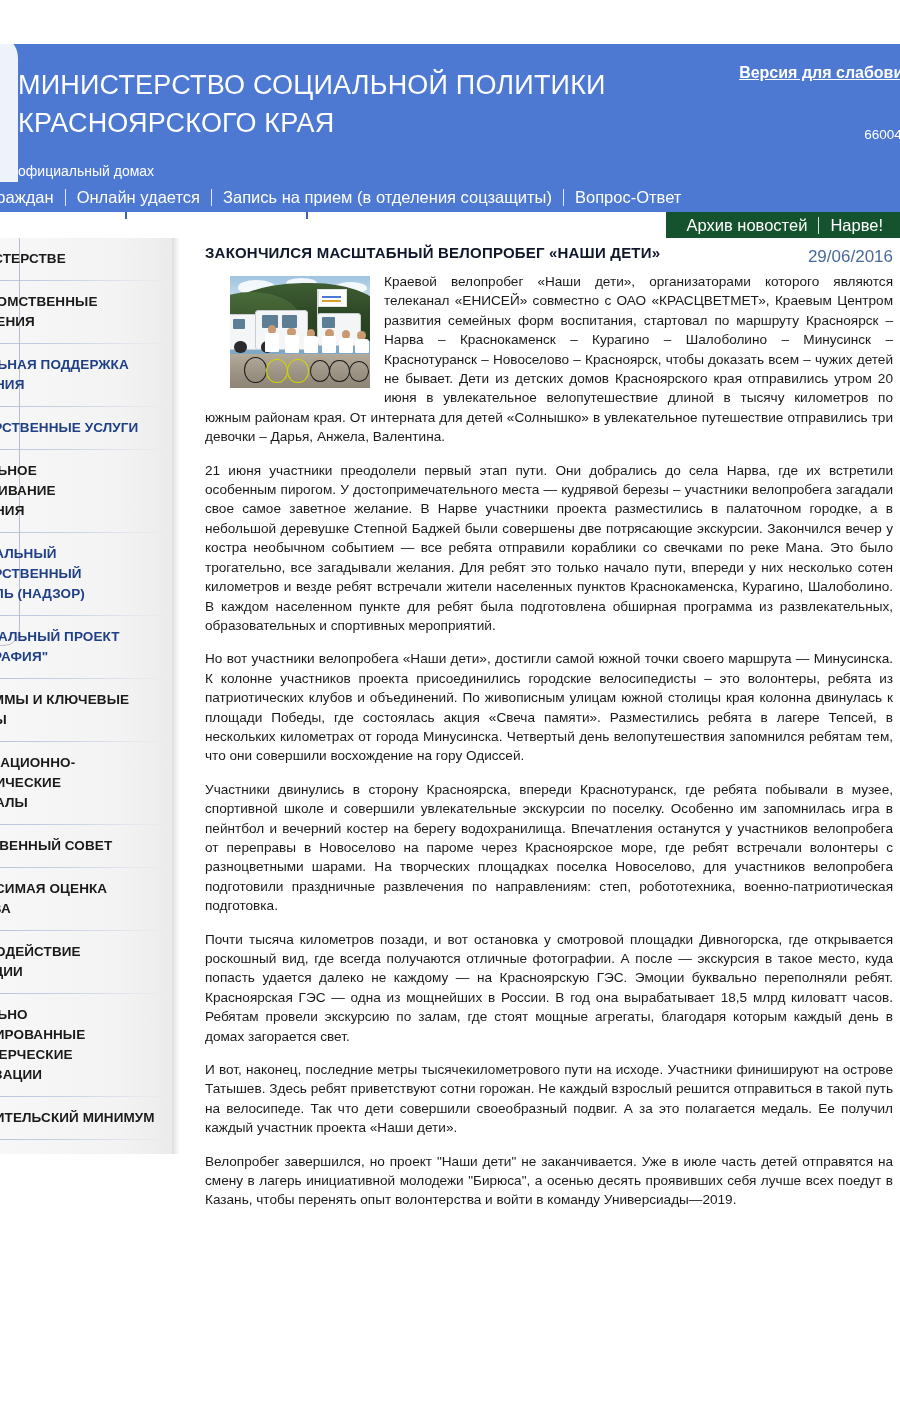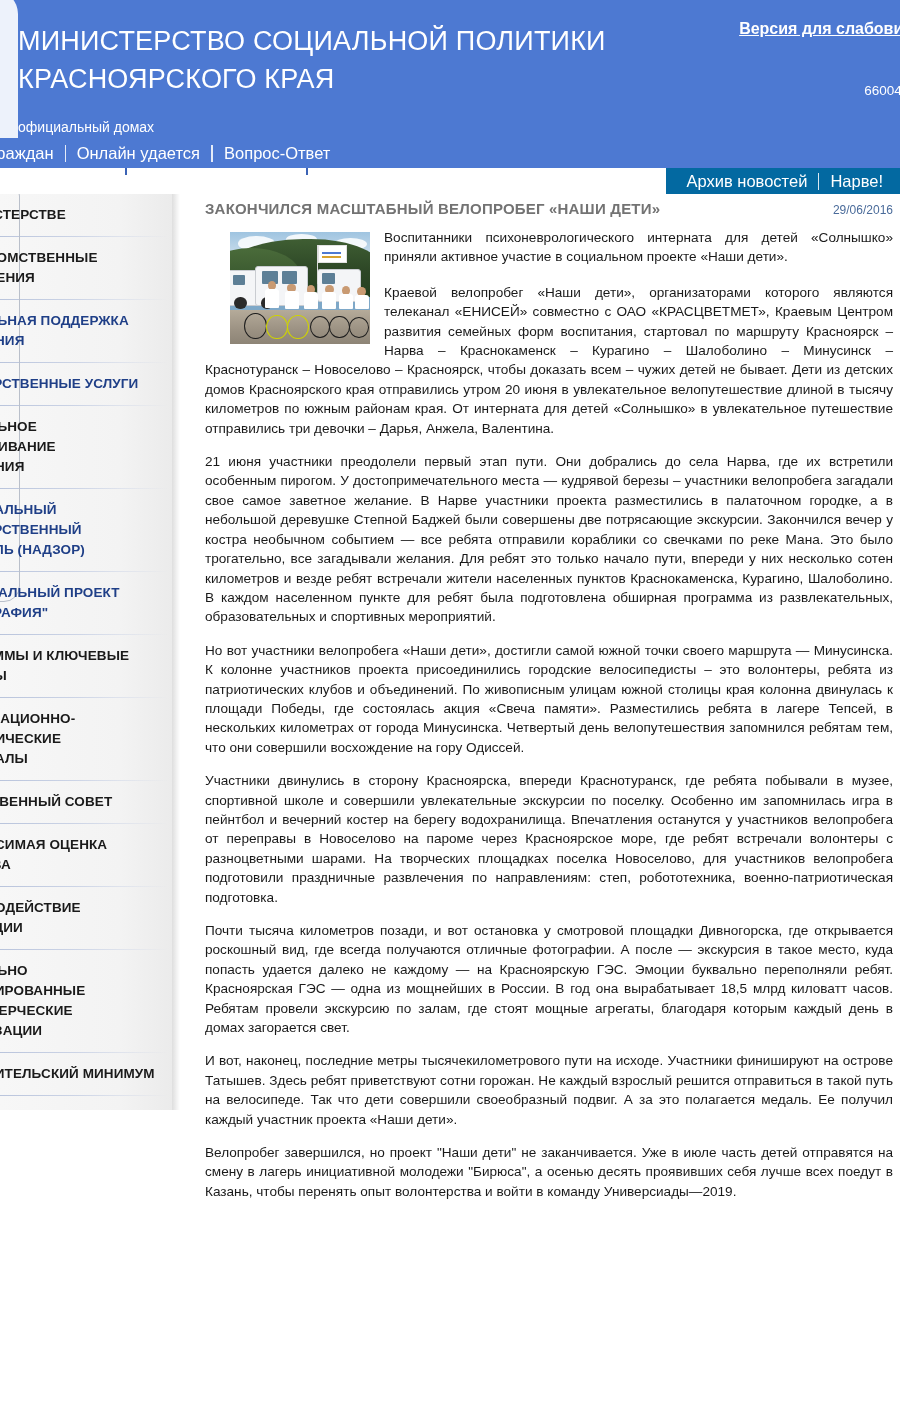--- a/index.html
+++ b/index.html
@@ -3,21 +3,21 @@
 <meta charset="utf-8">
 <title>Министерство социальной политики Красноярского края</title>
 <style>
   html,body{margin:0;padding:0;}
   body{
     width:900px;height:1409px;overflow:hidden;
     background:#ffffff;
     font-family:"Liberation Sans","DejaVu Sans",sans-serif;
     -webkit-font-smoothing:antialiased;
   }
-  .page{position:relative;width:900px;height:1232px;overflow:hidden;}
+  .page{position:relative;width:900px;height:1232px;overflow:hidden;margin-top:44px;}
 
   
   .header{
     position:absolute;left:0;top:0;width:900px;height:138px;
     background:#4d79d2;overflow:hidden;
   }
   .header-corner{
     position:absolute;left:-28px;top:-10px;width:46px;height:200px;
     background:#ffffff;border-radius:0 24px 24px 0;opacity:.9;
   }
@@ -47,21 +47,21 @@
   .nav-row1{
     position:absolute;left:0;top:0;width:900px;height:30px;
     background:#4d79d2;
   }
   .nav-row1 .inner{
     position:absolute;left:-55px;top:0;height:30px;
     display:flex;align-items:center;white-space:nowrap;
   }
   .nav-row2{
     position:absolute;right:0;top:30px;height:26px;
-    background:#0369a1;display:flex;align-items:center;
+    background:#14532d;display:flex;align-items:center;
     padding:0 6px 0 10px;box-sizing:border-box;
   }
   .nav-item{
     color:#ffffff;font-size:16.5px;padding:0 11px;
     text-decoration:none;white-space:nowrap;
   }
   .nav-sep{
     width:1px;height:17px;background:#ffffff;opacity:.85;flex:0 0 auto;
   }
   .nav-tick{
@@ -99,26 +99,26 @@
 
   
   .content{
     position:absolute;left:205px;top:194px;width:688px;
   }
   .art-head{
     position:relative;height:34px;
   }
   .art-title{
     position:absolute;left:0;top:6px;
-    color:#737373;font-size:15px;font-weight:bold;letter-spacing:.2px;
+    color:#0f172a;font-size:15px;font-weight:bold;letter-spacing:.2px;
     white-space:nowrap;
   }
   .art-date{
     position:absolute;right:0;top:9px;
-    color:#4a6b9a;font-size:12px;
+    color:#4a6b9a;font-size:17px;
   }
   .art-photo{
     float:left;width:140px;height:112px;margin:4px 14px 4px 25px;
     border:0;position:relative;overflow:hidden;background:#7ea8c8;
   }
   
   .ph-sky{position:absolute;left:0;top:0;width:100%;height:38%;
     background:linear-gradient(180deg,#9fc4e0 0%,#cfe0ee 60%,#e8eff5 100%);}
   .ph-cloud{position:absolute;background:#ffffff;border-radius:50%;opacity:.85;}
   .ph-hill{position:absolute;left:-6%;top:6%;width:116%;height:52%;
@@ -164,20 +164,21 @@
     </div>
   </div>
 
   <div class="nav">
     <div class="nav-row1">
       <div class="inner">
         <a class="nav-item" href="#">Для граждан</a>
         <span class="nav-sep"></span>
         <a class="nav-item" href="#">Онлайн удается</a>
         <span class="nav-sep"></span>
+        <a class="nav-item" href="#">Запись на прием (в отделения соцзащиты)</a>
         <span class="nav-sep"></span>
         <a class="nav-item" href="#">Вопрос-Ответ</a>
       </div>
       <span class="nav-tick" style="left:125px;"></span>
       <span class="nav-tick" style="left:306px;"></span>
     </div>
     <div class="nav-row2">
       <a class="nav-item" href="#">Архив новостей</a>
       <span class="nav-sep"></span>
       <a class="nav-item" href="#">Нарве!</a>
@@ -320,21 +321,20 @@
       <div class="ph-rider" style="left:89%;top:56%;width:10%;height:13%;"></div>
 
       <div class="ph-bike" style="left:10%;top:72%;width:15%;height:22%;"></div>
       <div class="ph-bike" style="left:26%;top:74%;width:14%;height:20%;border-color:#cfd400;"></div>
       <div class="ph-bike" style="left:41%;top:74%;width:14%;height:20%;border-color:#cfd400;"></div>
       <div class="ph-bike" style="left:57%;top:75%;width:13%;height:18%;"></div>
       <div class="ph-bike" style="left:71%;top:75%;width:13%;height:18%;"></div>
       <div class="ph-bike" style="left:85%;top:76%;width:13%;height:17%;"></div>
     </div>
 
-    <p class="para first">Воспитанники психоневрологического интерната для детей «Солнышко» приняли активное участие в социальном проекте «Наши дети».</p>
     <p class="para">Краевой велопробег «Наши дети», организаторами которого являются телеканал «ЕНИСЕЙ» совместно с ОАО «КРАСЦВЕТМЕТ», Краевым Центром развития семейных форм воспитания, стартовал по маршруту Красноярск – Нарва – Краснокаменск – Курагино – Шалоболино – Минусинск – Краснотуранск – Новоселово – Красноярск, чтобы доказать всем – чужих детей не бывает. Дети из детских домов Красноярского края отправились утром 20 июня в  увлекательное велопутешествие длиной в тысячу километров по южным районам  края. От интерната для детей «Солнышко» в увлекательное путешествие отправились три девочки – Дарья, Анжела, Валентина.</p>
     <div class="clearfix"></div>
     <p class="para">21 июня участники преодолели первый этап пути. Они добрались до села Нарва, где их встретили особенным пирогом. У достопримечательного места — кудрявой  березы – участники велопробега загадали свое самое заветное  желание.  В Нарве участники проекта разместились в палаточном городке, а   в небольшой деревушке Степной Баджей были совершены  две потрясающие экскурсии. Закончился вечер у костра необычном событием — все ребята отправили кораблики со свечками по реке Мана. Это было трогательно, все загадывали желания.   Для ребят это только начало пути, впереди у них несколько сотен километров и везде ребят встречали жители населенных пунктов Краснокаменска, Курагино, Шалоболино. В каждом населенном пункте для ребят была   подготовлена обширная программа из развлекательных, образовательных и спортивных мероприятий.</p>
     <p class="para">Но вот участники велопробега «Наши дети», достигли самой южной точки своего маршрута — Минусинска. К колонне участников проекта присоединились городские велосипедисты – это волонтеры, ребята из патриотических клубов и объединений. По живописным улицам южной столицы края колонна двинулась к площади Победы, где состоялась акция «Свеча памяти». Разместились ребята в лагере Тепсей, в нескольких километрах от города Минусинска. Четвертый день велопутешествия запомнился ребятам тем, что они совершили восхождение на гору Одиссей.</p>
     <p class="para">Участники двинулись в сторону Красноярска, впереди Краснотуранск, где ребята побывали в музее, спортивной школе и совершили увлекательные экскурсии по поселку.  Особенно им запомнилась игра в пейнтбол и вечерний костер на берегу водохранилища. Впечатления останутся у участников велопробега от переправы в Новоселово на пароме через Красноярское море, где ребят встречали волонтеры с разноцветными шарами.  На творческих площадках поселка Новоселово, для участников велопробега подготовили праздничные развлечения по направлениям: степ, робототехника, военно-патриотическая подготовка.</p>
     <p class="para">Почти тысяча километров позади, и вот остановка у смотровой площадки Дивногорска, где открывается роскошный вид, где всегда получаются отличные фотографии. А после — экскурсия в такое место, куда попасть удается далеко не каждому  — на Красноярскую ГЭС. Эмоции буквально переполняли ребят. Красноярская ГЭС — одна из мощнейших в России. В год она вырабатывает 18,5 млрд киловатт часов. Ребятам провели экскурсию по залам, где стоят мощные агрегаты, благодаря которым каждый день в домах загорается свет.</p>
     <p class="para">И вот, наконец, последние метры тысячекилометрового пути на исходе. Участники финишируют на острове Татышев. Здесь ребят приветствуют сотни горожан. Не каждый взрослый решится отправиться в такой путь на велосипеде. Так что дети совершили своеобразный подвиг. А за это полагается медаль. Ее получил каждый участник проекта «Наши дети».</p>
     <p class="para">Велопробег завершился, но проект "Наши дети" не заканчивается. Уже в июле часть детей отправятся на смену в лагерь инициативной молодежи "Бирюса", а осенью десять проявивших себя лучше всех поедут в Казань, чтобы перенять опыт волонтерства и войти в команду Универсиады—2019.</p>
   </div>
 

